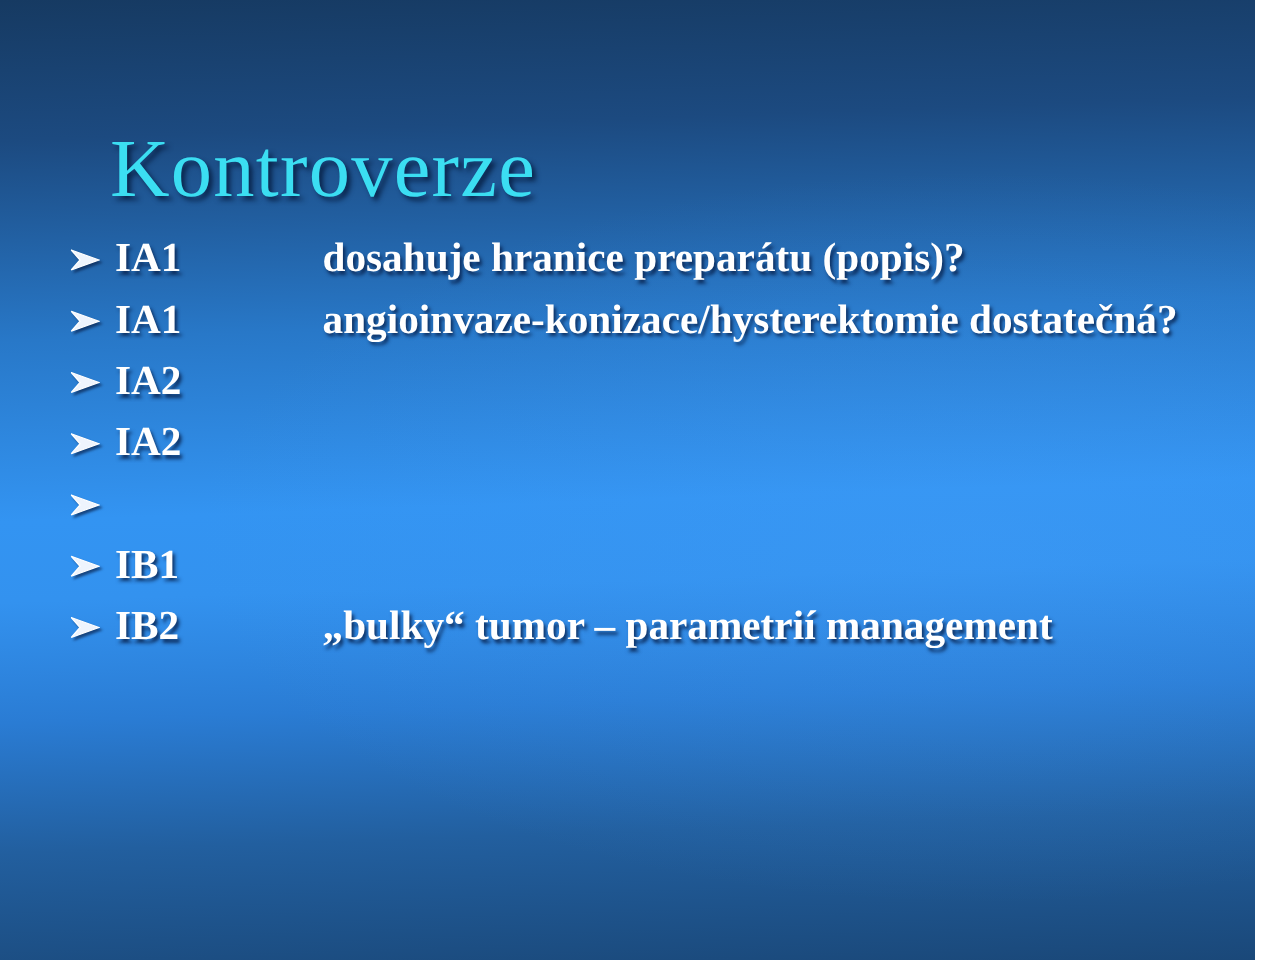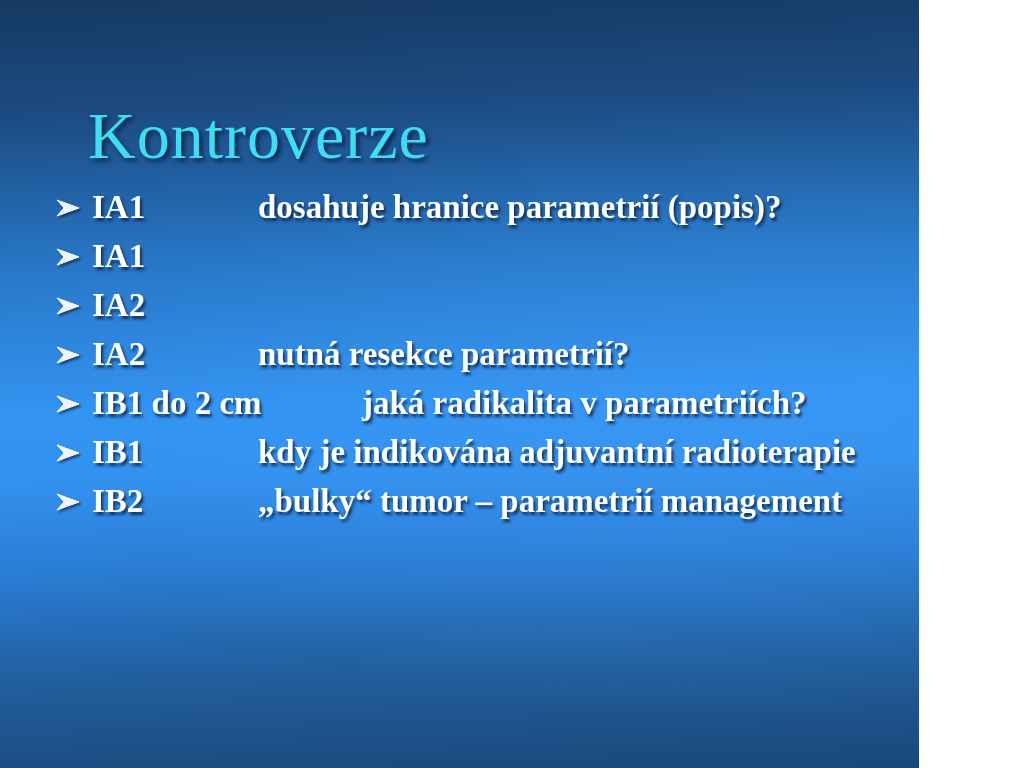--- a/index.html
+++ b/index.html
@@ -4,21 +4,21 @@
 <style>
   html, body {
     margin: 0;
     padding: 0;
     width: 1024px;
     height: 768px;
     overflow: hidden;
   }
   .slide {
     position: relative;
-    width: 919px;
+    width: 1004px;
     height: 768px;
     background:
       radial-gradient(ellipse 900px 420px at 78% 56%, rgba(70,160,250,0.28), rgba(70,160,250,0) 70%),
       linear-gradient(178deg,
         #163a62 0%,
         #1c4a80 14%,
         #2878c8 34%,
         #3394f2 52%,
         #3392ef 60%,
         #2a7cd4 72%,
@@ -79,59 +79,56 @@
 
   <h1 class="slide-title">Kontroverze</h1>
 
   <div class="bullet-list">
 
     <div class="list-item">
       <svg class="bullet-icon" viewBox="0 0 24 20">
         <path d="M1 2 L23 10 L1 18 L8 10 Z" fill="#eef4fd" stroke="#ffffff" stroke-width="1"></path>
       </svg>
       <span class="item-label">IA1</span>
-      <span class="item-desc">dosahuje hranice parametrií (popis)?</span>
+      <span class="item-desc">dosahuje hranice preparátu (popis)?</span>
     </div>
 
     <div class="list-item">
       <svg class="bullet-icon" viewBox="0 0 24 20">
         <path d="M1 2 L23 10 L1 18 L8 10 Z" fill="#eef4fd" stroke="#ffffff" stroke-width="1"></path>
       </svg>
       <span class="item-label">IA1</span>
+      <span class="item-desc">angioinvaze-konizace/hysterektomie dostatečná?</span>
     </div>
 
     <div class="list-item">
       <svg class="bullet-icon" viewBox="0 0 24 20">
         <path d="M1 2 L23 10 L1 18 L8 10 Z" fill="#eef4fd" stroke="#ffffff" stroke-width="1"></path>
       </svg>
       <span class="item-label">IA2</span>
     </div>
 
     <div class="list-item">
       <svg class="bullet-icon" viewBox="0 0 24 20">
         <path d="M1 2 L23 10 L1 18 L8 10 Z" fill="#eef4fd" stroke="#ffffff" stroke-width="1"></path>
       </svg>
       <span class="item-label">IA2</span>
-      <span class="item-desc">nutná resekce parametrií?</span>
     </div>
 
     <div class="list-item long-label">
       <svg class="bullet-icon" viewBox="0 0 24 20">
         <path d="M1 2 L23 10 L1 18 L8 10 Z" fill="#eef4fd" stroke="#ffffff" stroke-width="1"></path>
       </svg>
-      <span class="item-label">IB1 do 2 cm</span>
-      <span class="item-desc">jaká radikalita v parametriích?</span>
     </div>
 
     <div class="list-item">
       <svg class="bullet-icon" viewBox="0 0 24 20">
         <path d="M1 2 L23 10 L1 18 L8 10 Z" fill="#eef4fd" stroke="#ffffff" stroke-width="1"></path>
       </svg>
       <span class="item-label">IB1</span>
-      <span class="item-desc">kdy je indikována adjuvantní radioterapie</span>
     </div>
 
     <div class="list-item">
       <svg class="bullet-icon" viewBox="0 0 24 20">
         <path d="M1 2 L23 10 L1 18 L8 10 Z" fill="#eef4fd" stroke="#ffffff" stroke-width="1"></path>
       </svg>
       <span class="item-label">IB2</span>
       <span class="item-desc">„bulky“ tumor – parametrií management</span>
     </div>
 

